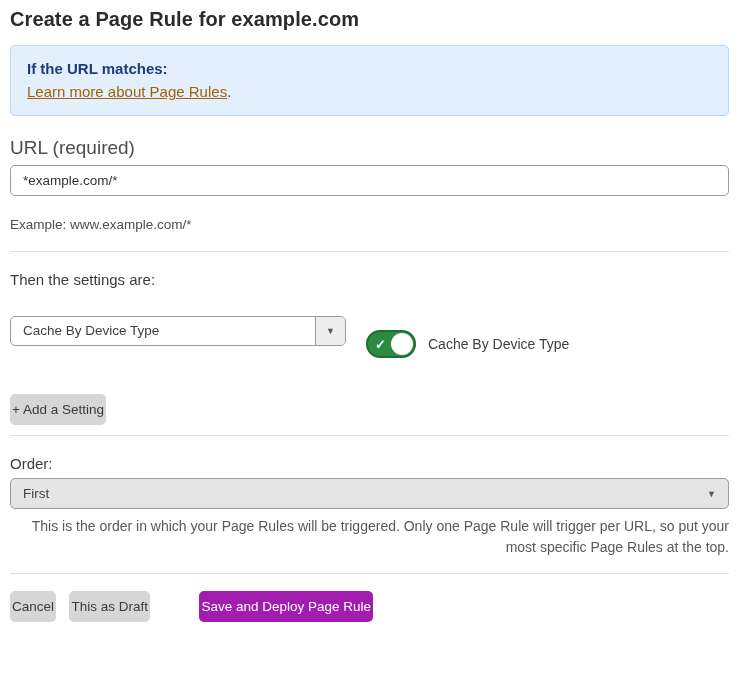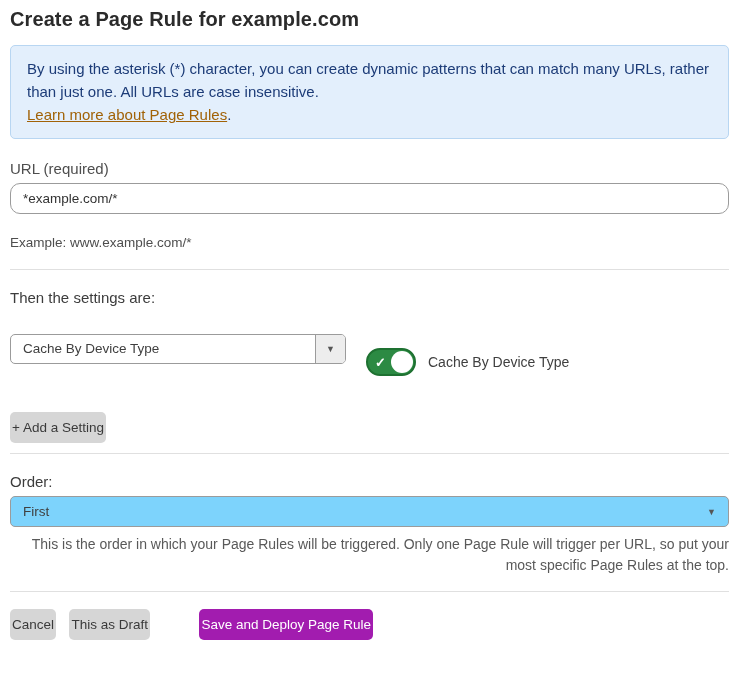--- a/index.html
+++ b/index.html
@@ -33,29 +33,29 @@
     margin-bottom: 21px;
   }
   .info-heading { font-weight: 700; }
   .info-link {
     color: #a16207;
     text-decoration: underline;
     cursor: pointer;
   }
 
   .field-label {
-    font-size: 15px;
+    font-size: 19px;
     color: #4e4e4e;
     margin-bottom: 6px;
   }
   .text-input {
     width: 100%;
     height: 31px;
     border: 1px solid #9b9b9b;
-    border-radius: 10px;
+    border-radius: 5px;
     padding: 2px 12px;
     font-size: 13.5px;
     font-family: "Liberation Sans", sans-serif;
     color: #333333;
     background: #ffffff;
     outline: none;
   }
   .helper-text {
     font-size: 13.5px;
     color: #4e4e4e;
@@ -169,21 +169,21 @@
   .add-setting { margin-top: 36px; }
 
   
   .select-full {
     position: relative;
     margin-top: 6px;
     width: 100%;
     height: 31px;
     border: 1px solid #9b9b9b;
     border-radius: 5px;
-    background: #7dd3fc;
+    background: #e5e5e5;
     cursor: pointer;
   }
   .select-full .select-value {
     font-size: 13.5px;
     color: #3f3f3f;
     line-height: 29px;
     padding-left: 12px;
   }
   .select-full .select-arrow {
     position: absolute;
@@ -204,21 +204,21 @@
   .footer-row .btn { margin-right: 9px; }
 </style>
 </head>
 <body>
 
 <div class="wrap">
 
   <h1 class="page-title">Create a Page Rule for example.com</h1>
 
   <div class="info-box">
-    <div class="info-body">By using the asterisk (*) character, you can create dynamic patterns that can match many URLs, rather than just one. All URLs are case insensitive.</div>
+    <div class="info-heading">If the URL matches:</div>
     <div><span class="info-link">Learn more about Page Rules</span><span>.</span></div>
   </div>
 
   <div class="field-label">URL (required)</div>
   <input class="text-input" type="text" value="*example.com/*" style="">
   <div class="helper-text">Example: www.example.com/*</div>
 
   <hr class="divider">
 
   <div class="section-heading">Then the settings are:</div>

